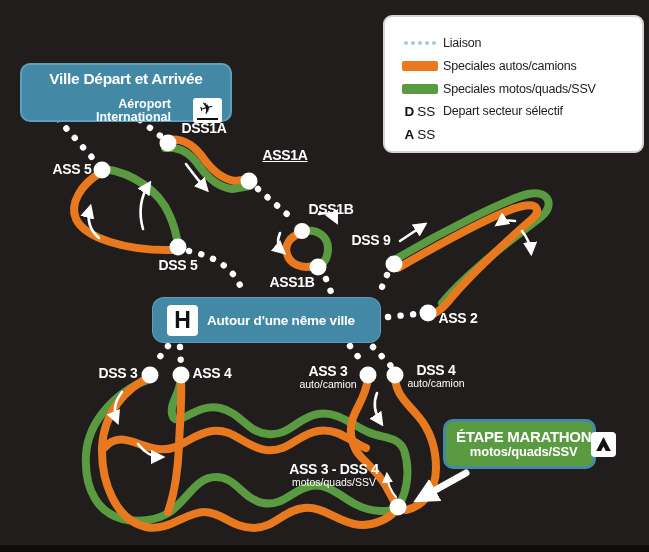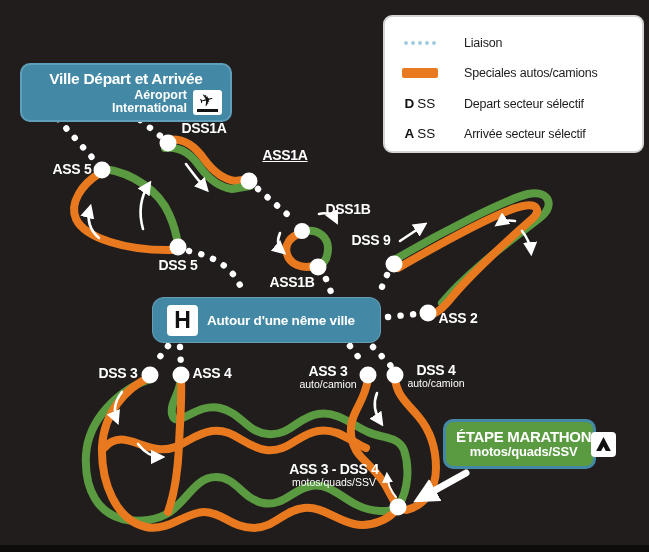--- a/index.html
+++ b/index.html
@@ -12,21 +12,21 @@
   .g{stroke:var(--green,#5a9a40);}
   .arr{fill:none;stroke:#fff;stroke-width:2.6;stroke-linecap:round;}
   .thin{stroke-width:2;}
   .thick{fill:none;stroke:#fff;stroke-width:7;stroke-linecap:round;}
   .node{fill:#fff;}
   
   .box{position:absolute;border-radius:10px;color:#fff;box-sizing:border-box;}
   .ville{left:20px;top:63px;width:212px;height:59px;background:var(--teal,#4389a6);
          border:2px solid #5f9fba;padding:5px 8px 4px;}
   .ville .t1{font-size:15.5px;font-weight:700;text-align:center;letter-spacing:-0.3px;white-space:nowrap;}
-  .ville .row2{display:flex;justify-content:flex-end;align-items:center;gap:6px;margin-top:1px;}
+  .ville .row2{display:flex;justify-content:flex-end;align-items:flex-start;gap:22px;margin-top:10px;}
   .ville .sub{font-size:12.5px;font-weight:700;line-height:1.05;text-align:right;}
   .plane{position:relative;width:29px;height:25px;background:#fff;border-radius:3px;
          display:flex;align-items:center;justify-content:center;}
   .plane span{color:#111;font-size:17px;transform:rotate(-14deg) translateY(-2px);}
   .plane::after{content:"";position:absolute;left:4px;right:4px;bottom:3px;height:2.5px;background:#111;}
   .loopbox{left:152px;top:297px;width:229px;height:46px;background:var(--teal,#4389a6);
            border-radius:12px;display:flex;align-items:center;gap:9px;padding:0 10px 0 14px;
            border:1px solid rgba(255,255,255,0.18);}
   .hicon{width:31px;height:31px;background:#fff;border-radius:4px;color:#111;font-size:23px;
          font-weight:700;display:flex;align-items:center;justify-content:center;flex:0 0 auto;}
@@ -37,21 +37,21 @@
             padding:0 6px 0 10px;}
   .marathon .col{flex:1;}
   .marathon .t1{font-size:15px;font-weight:700;letter-spacing:-0.3px;white-space:nowrap;line-height:1.1;}
   .marathon .t2{font-size:13px;font-weight:700;text-align:center;letter-spacing:-0.2px;line-height:1.1;}
   .tent{width:25px;height:25px;background:#fff;border-radius:4px;flex:0 0 auto;
         display:flex;align-items:center;justify-content:center;}
   
   .legend{position:absolute;left:383px;top:15px;width:261px;height:138px;background:#fff;
           border:2px solid #d4d4d4;border-radius:9px;box-sizing:border-box;padding:17px 8px 8px 12px;
           display:flex;flex-direction:column;justify-content:space-between;}
-  .lrow{display:flex;align-items:center;gap:21px;height:18px;}
+  .lrow{display:flex;align-items:center;gap:0;height:18px;}
   .sw{width:46px;display:flex;align-items:center;justify-content:center;flex:0 0 auto;gap:3px;}
   .lrow .lt{font-size:12.5px;color:#1c1c1c;letter-spacing:-0.2px;white-space:nowrap;}
   .dot{width:4px;height:4px;border-radius:50%;background:var(--liaison,#a5cbe0);}
   .bar{width:36px;height:10px;border-radius:2px;}
   .bar.ob{background:var(--orange,#e8791f);}
   .bar.gb{background:var(--green,#5a9a40);}
   .stack{display:flex;flex-direction:column;gap:2px;}
   .stack .b{width:36px;height:8px;border-radius:2px;}
   .abbr{font-size:13.5px;color:#111;}
   .abbr b{font-weight:700;}
@@ -189,40 +189,45 @@
       </div>
       <div class="lt">Liaison</div>
     </div>
     <div class="lrow">
       <div class="sw">
           <span class="bar ob"></span>
         </div>
       <div class="lt">Speciales autos/camions</div>
     </div>
     <div class="lrow">
+      <div class="sw">
+          <span class="bar gb"></span>
+        </div>
+      <div class="lt">Speciales motos/quads/SSV</div>
+    </div>
+    <div class="lrow">
       <div class="sw abbr">
         <b>D</b>
           <span>SS</span>
       </div>
       <div class="lt">Depart secteur sélectif</div>
     </div>
     <div class="lrow">
       <div class="sw abbr">
         <b>A</b>
           <span>SS</span>
       </div>
-      <div class="lt">Arrivée secteur sélectif</div>
     </div>
   </div>
 
   <div class="lbl" style="left:204px;top:121px;text-align:right;"><span>DSS1A</span></div>
   <div class="lbl" style="left:285px;top:148px;text-decoration:underline;"><span>ASS1A</span></div>
   <div class="lbl" style="left:72px;top:162px;"><span>ASS 5</span></div>
   <div class="lbl" style="left:178px;top:258px;"><span>DSS 5</span></div>
-  <div class="lbl" style="left:348px;top:202px;"><span>DSS1B</span></div>
+  <div class="lbl" style="left:331px;top:202px;"><span>DSS1B</span></div>
   <div class="lbl" style="left:292px;top:275px;"><span>ASS1B</span></div>
   <div class="lbl" style="left:371px;top:233px;"><span>DSS 9</span></div>
   <div class="lbl" style="left:458px;top:311px;"><span>ASS 2</span></div>
   <div class="lbl" style="left:118px;top:366px;"><span>DSS 3</span></div>
   <div class="lbl" style="left:212px;top:366px;"><span>ASS 4</span></div>
   <div class="lbl" style="left:328px;top:364px;"><span>ASS 3</span><span class="sub">auto/camion</span></div>
   <div class="lbl" style="left:436px;top:363px;"><span>DSS 4</span><span class="sub">auto/camion</span></div>
   <div class="lbl" style="left:334px;top:462px;"><span>ASS 3 - DSS 4</span><span class="sub">motos/quads/SSV</span></div>
 
   <div class="bottom-edge"></div>

